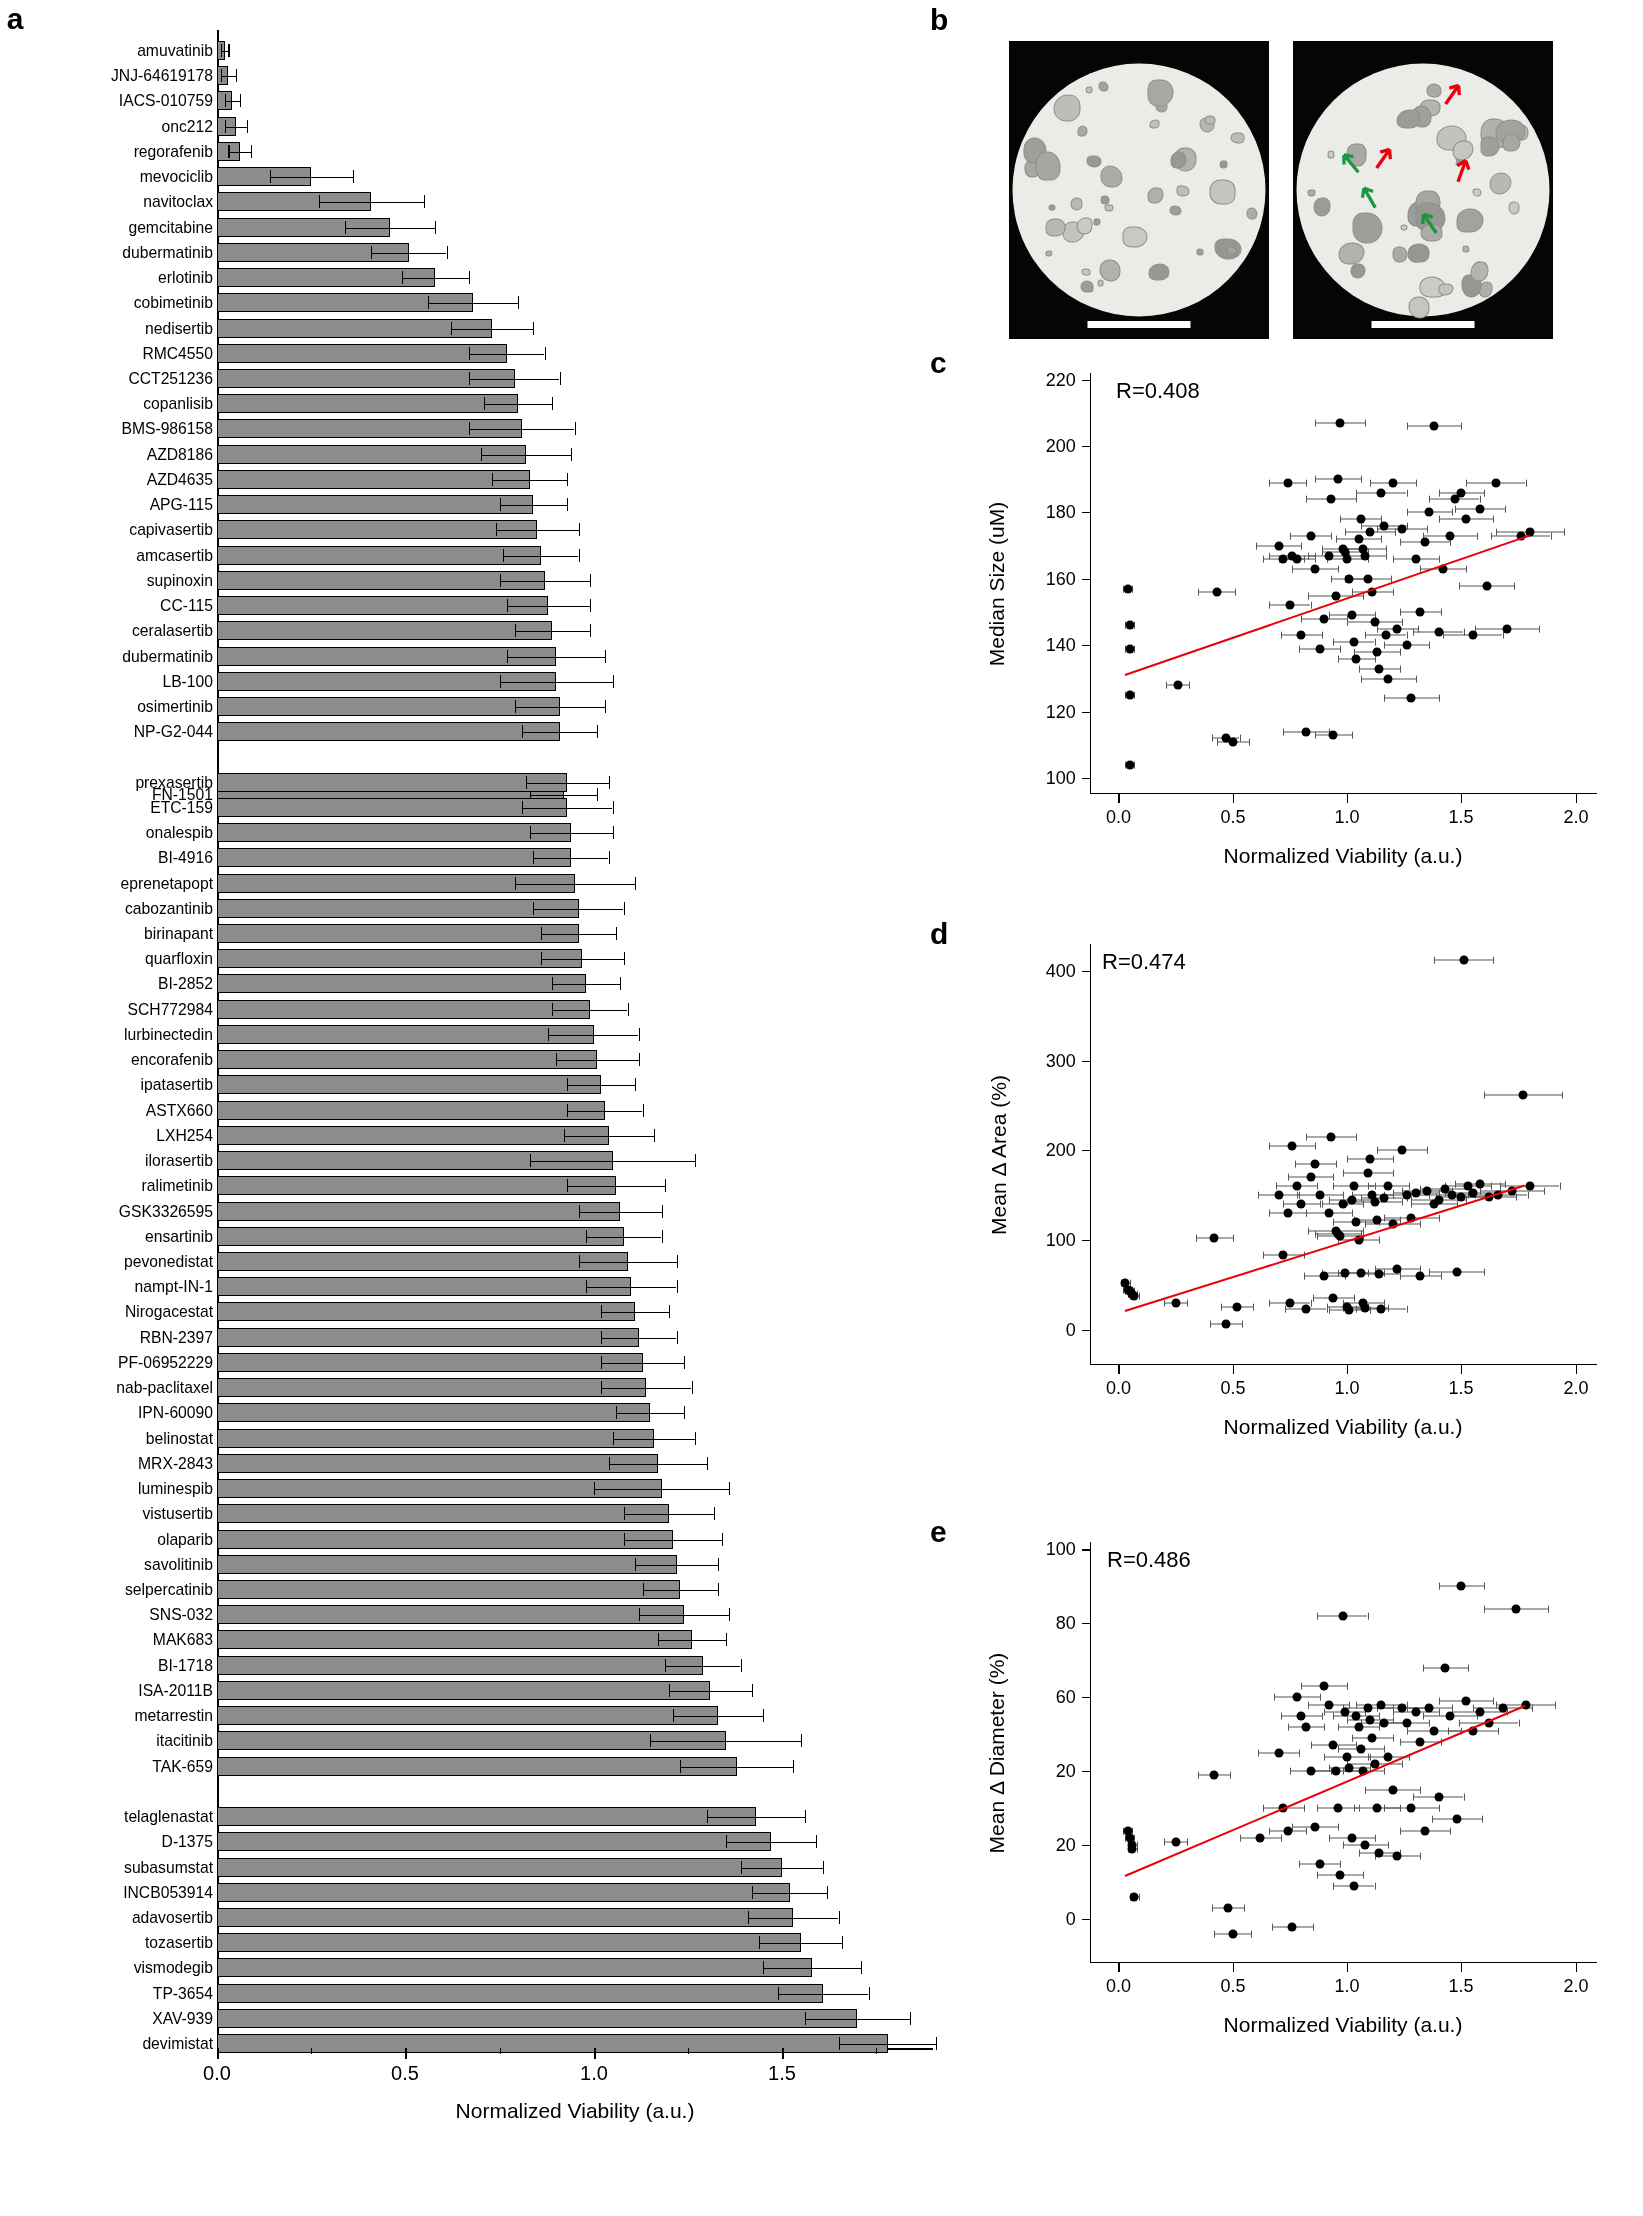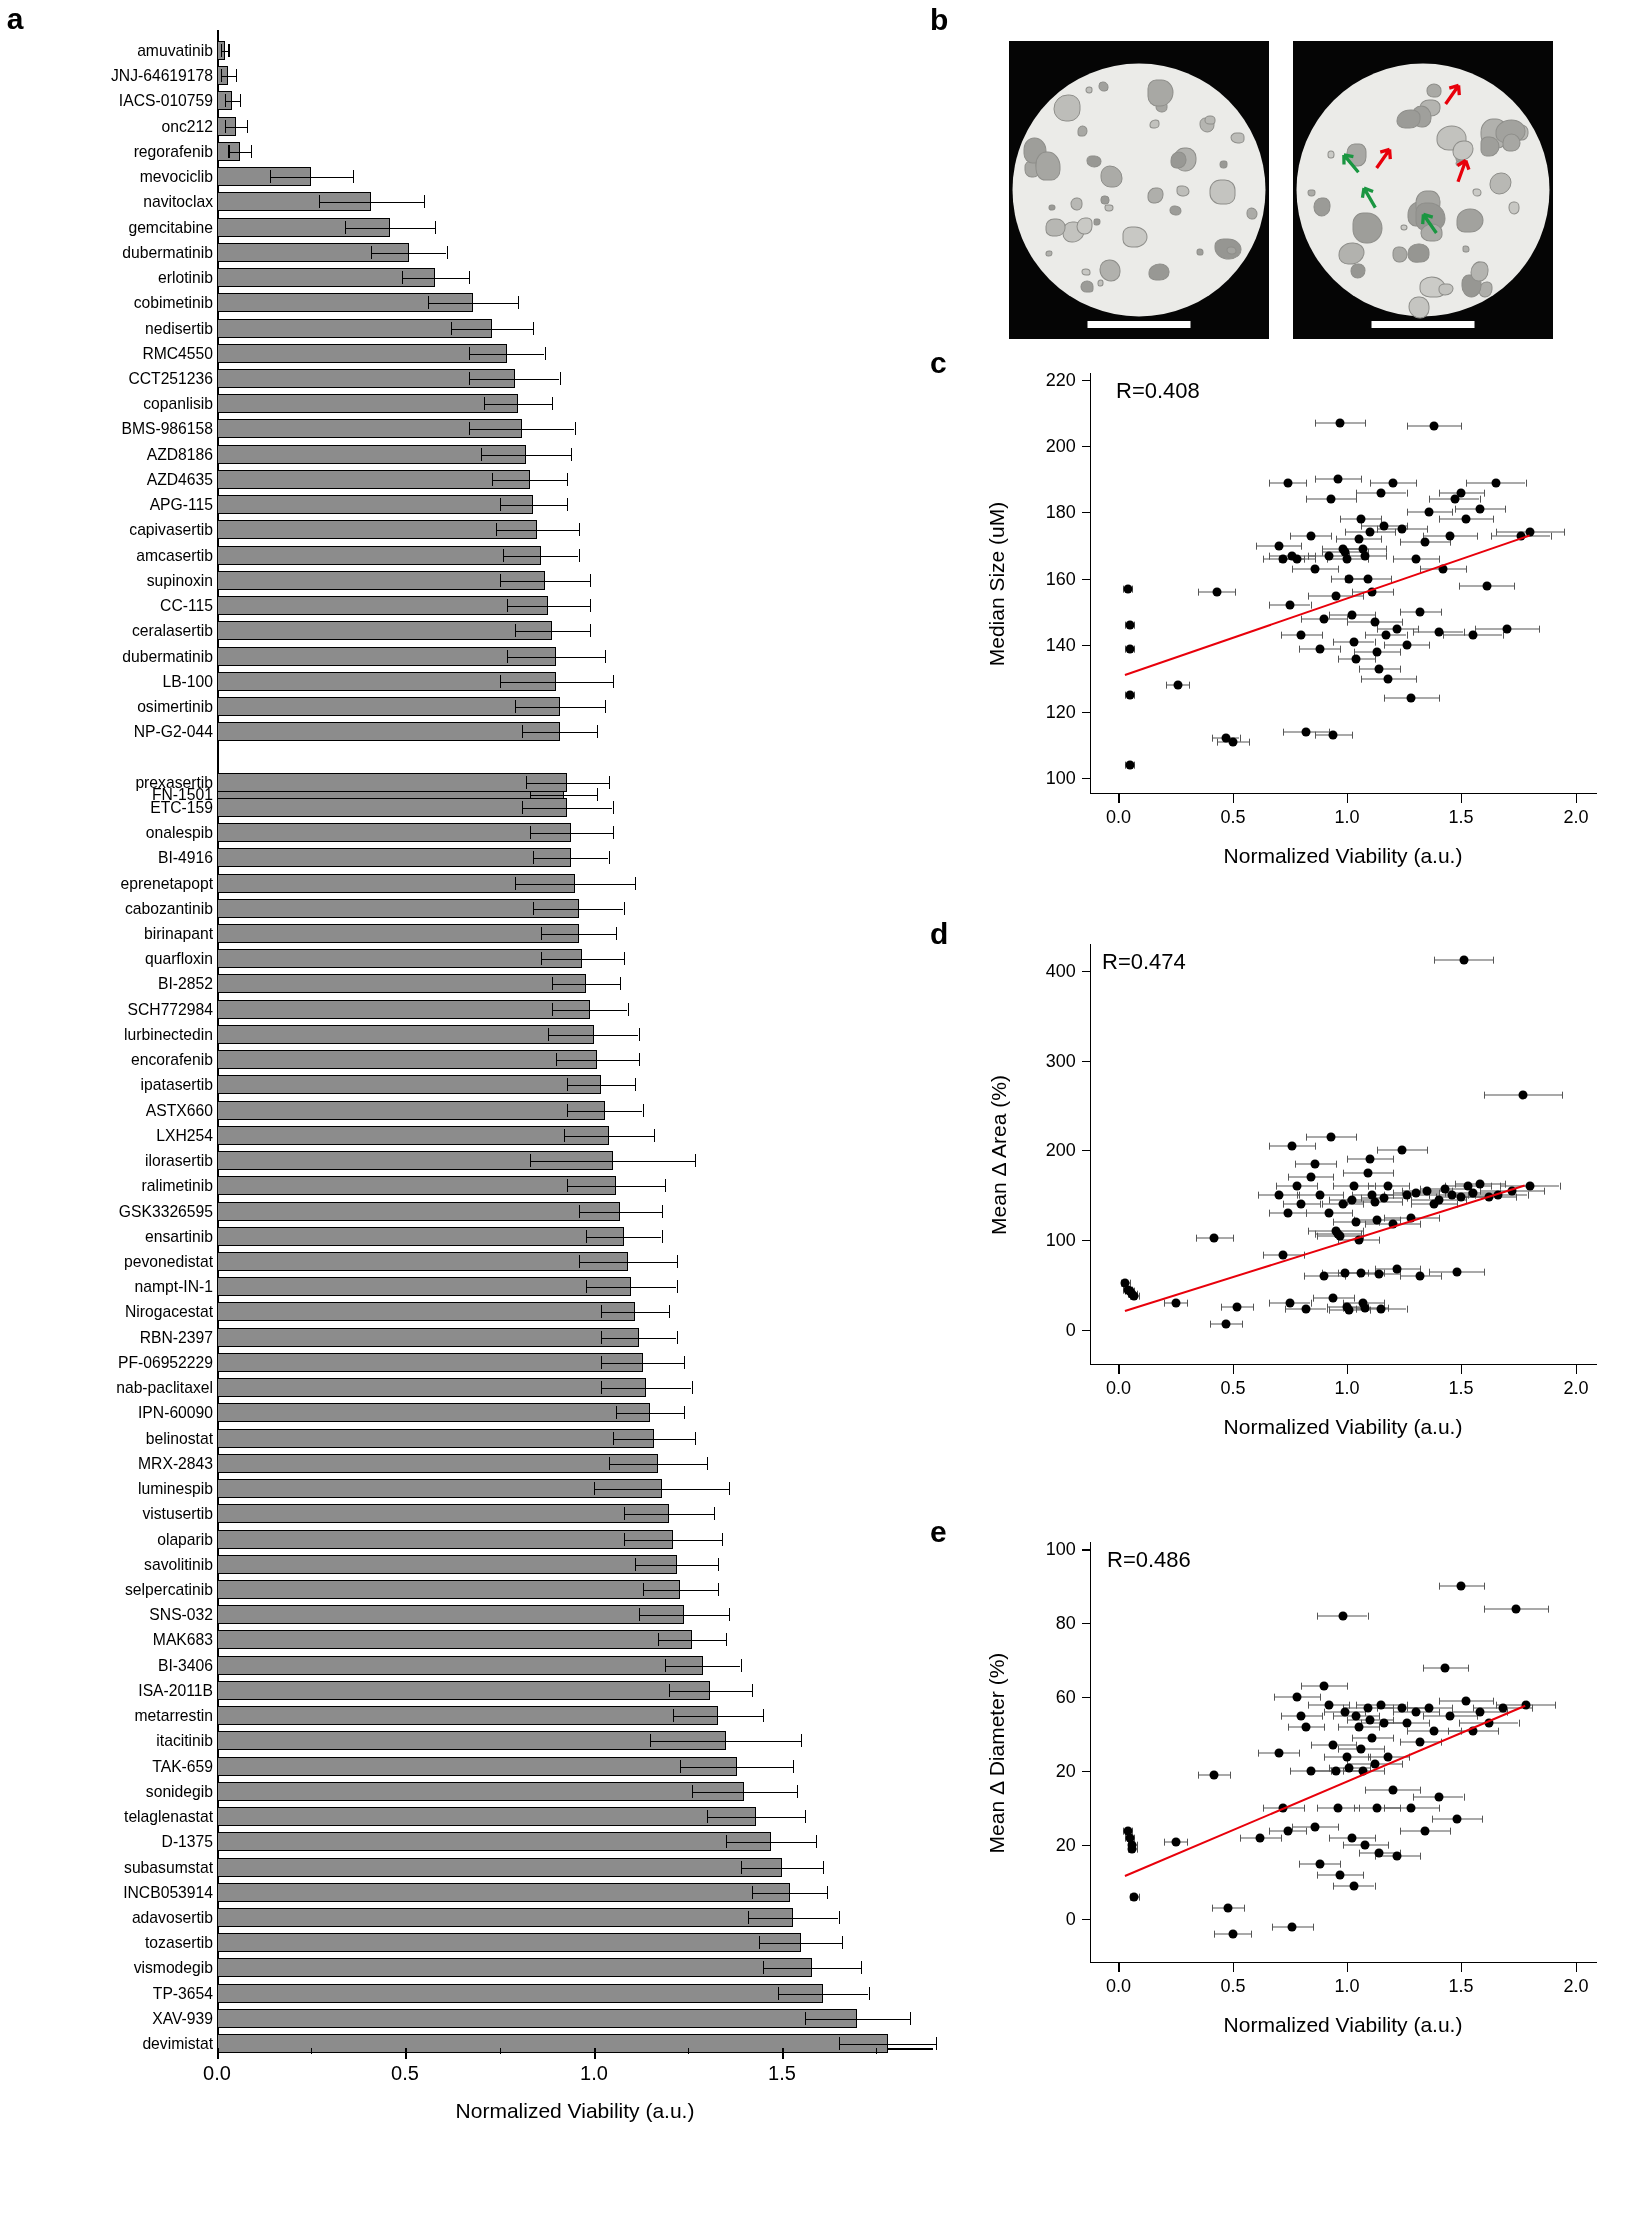--- a/index.html
+++ b/index.html
@@ -713,21 +713,21 @@
           <div class="a-err-cap" style="left: 512px; top: 6.4px; height: 12.4px;"></div>
         </div>
         <div class="a-row" style="top: 1589px; height: 25px;">
           <div class="a-label">MAK683</div>
           <div class="a-bar" style="width: 475px; top: 3px; height: 19px;"></div>
           <div class="a-err" style="left: 441px; width: 68px; top: 12.6px;"></div>
           <div class="a-err-cap" style="left: 441px; top: 6.4px; height: 12.4px;"></div>
           <div class="a-err-cap" style="left: 509px; top: 6.4px; height: 12.4px;"></div>
         </div>
         <div class="a-row" style="top: 1615px; height: 25px;">
-          <div class="a-label">BI-3406</div>
+          <div class="a-label">BI-1718</div>
           <div class="a-bar" style="width: 486px; top: 3px; height: 19px;"></div>
           <div class="a-err" style="left: 448px; width: 75px; top: 12.6px;"></div>
           <div class="a-err-cap" style="left: 448px; top: 6.4px; height: 12.4px;"></div>
           <div class="a-err-cap" style="left: 524px; top: 6.4px; height: 12.4px;"></div>
         </div>
         <div class="a-row" style="top: 1640px; height: 25px;">
           <div class="a-label">ISA-2011B</div>
           <div class="a-bar" style="width: 493px; top: 3px; height: 19px;"></div>
           <div class="a-err" style="left: 452px; width: 83px; top: 12.6px;"></div>
           <div class="a-err-cap" style="left: 452px; top: 6.4px; height: 12.4px;"></div>
@@ -746,27 +746,20 @@
           <div class="a-err" style="left: 433px; width: 151px; top: 12.6px;"></div>
           <div class="a-err-cap" style="left: 433px; top: 6.4px; height: 12.4px;"></div>
           <div class="a-err-cap" style="left: 584px; top: 6.4px; height: 12.4px;"></div>
         </div>
         <div class="a-row" style="top: 1716px; height: 25px;">
           <div class="a-label">TAK-659</div>
           <div class="a-bar" style="width: 520px; top: 3px; height: 19px;"></div>
           <div class="a-err" style="left: 463px; width: 113px; top: 12.6px;"></div>
           <div class="a-err-cap" style="left: 463px; top: 6.4px; height: 12.4px;"></div>
           <div class="a-err-cap" style="left: 576px; top: 6.4px; height: 12.4px;"></div>
-        </div>
-        <div class="a-row" style="top: 1741px; height: 25px;">
-          <div class="a-label">sonidegib</div>
-          <div class="a-bar" style="width: 527px; top: 3px; height: 19px;"></div>
-          <div class="a-err" style="left: 475px; width: 105px; top: 12.6px;"></div>
-          <div class="a-err-cap" style="left: 475px; top: 6.4px; height: 12.4px;"></div>
-          <div class="a-err-cap" style="left: 580px; top: 6.4px; height: 12.4px;"></div>
         </div>
         <div class="a-row" style="top: 1766px; height: 25px;">
           <div class="a-label">telaglenastat</div>
           <div class="a-bar" style="width: 539px; top: 3px; height: 19px;"></div>
           <div class="a-err" style="left: 490px; width: 98px; top: 12.6px;"></div>
           <div class="a-err-cap" style="left: 490px; top: 6.4px; height: 12.4px;"></div>
           <div class="a-err-cap" style="left: 588px; top: 6.4px; height: 12.4px;"></div>
         </div>
         <div class="a-row" style="top: 1791px; height: 25px;">
           <div class="a-label">D-1375</div>

